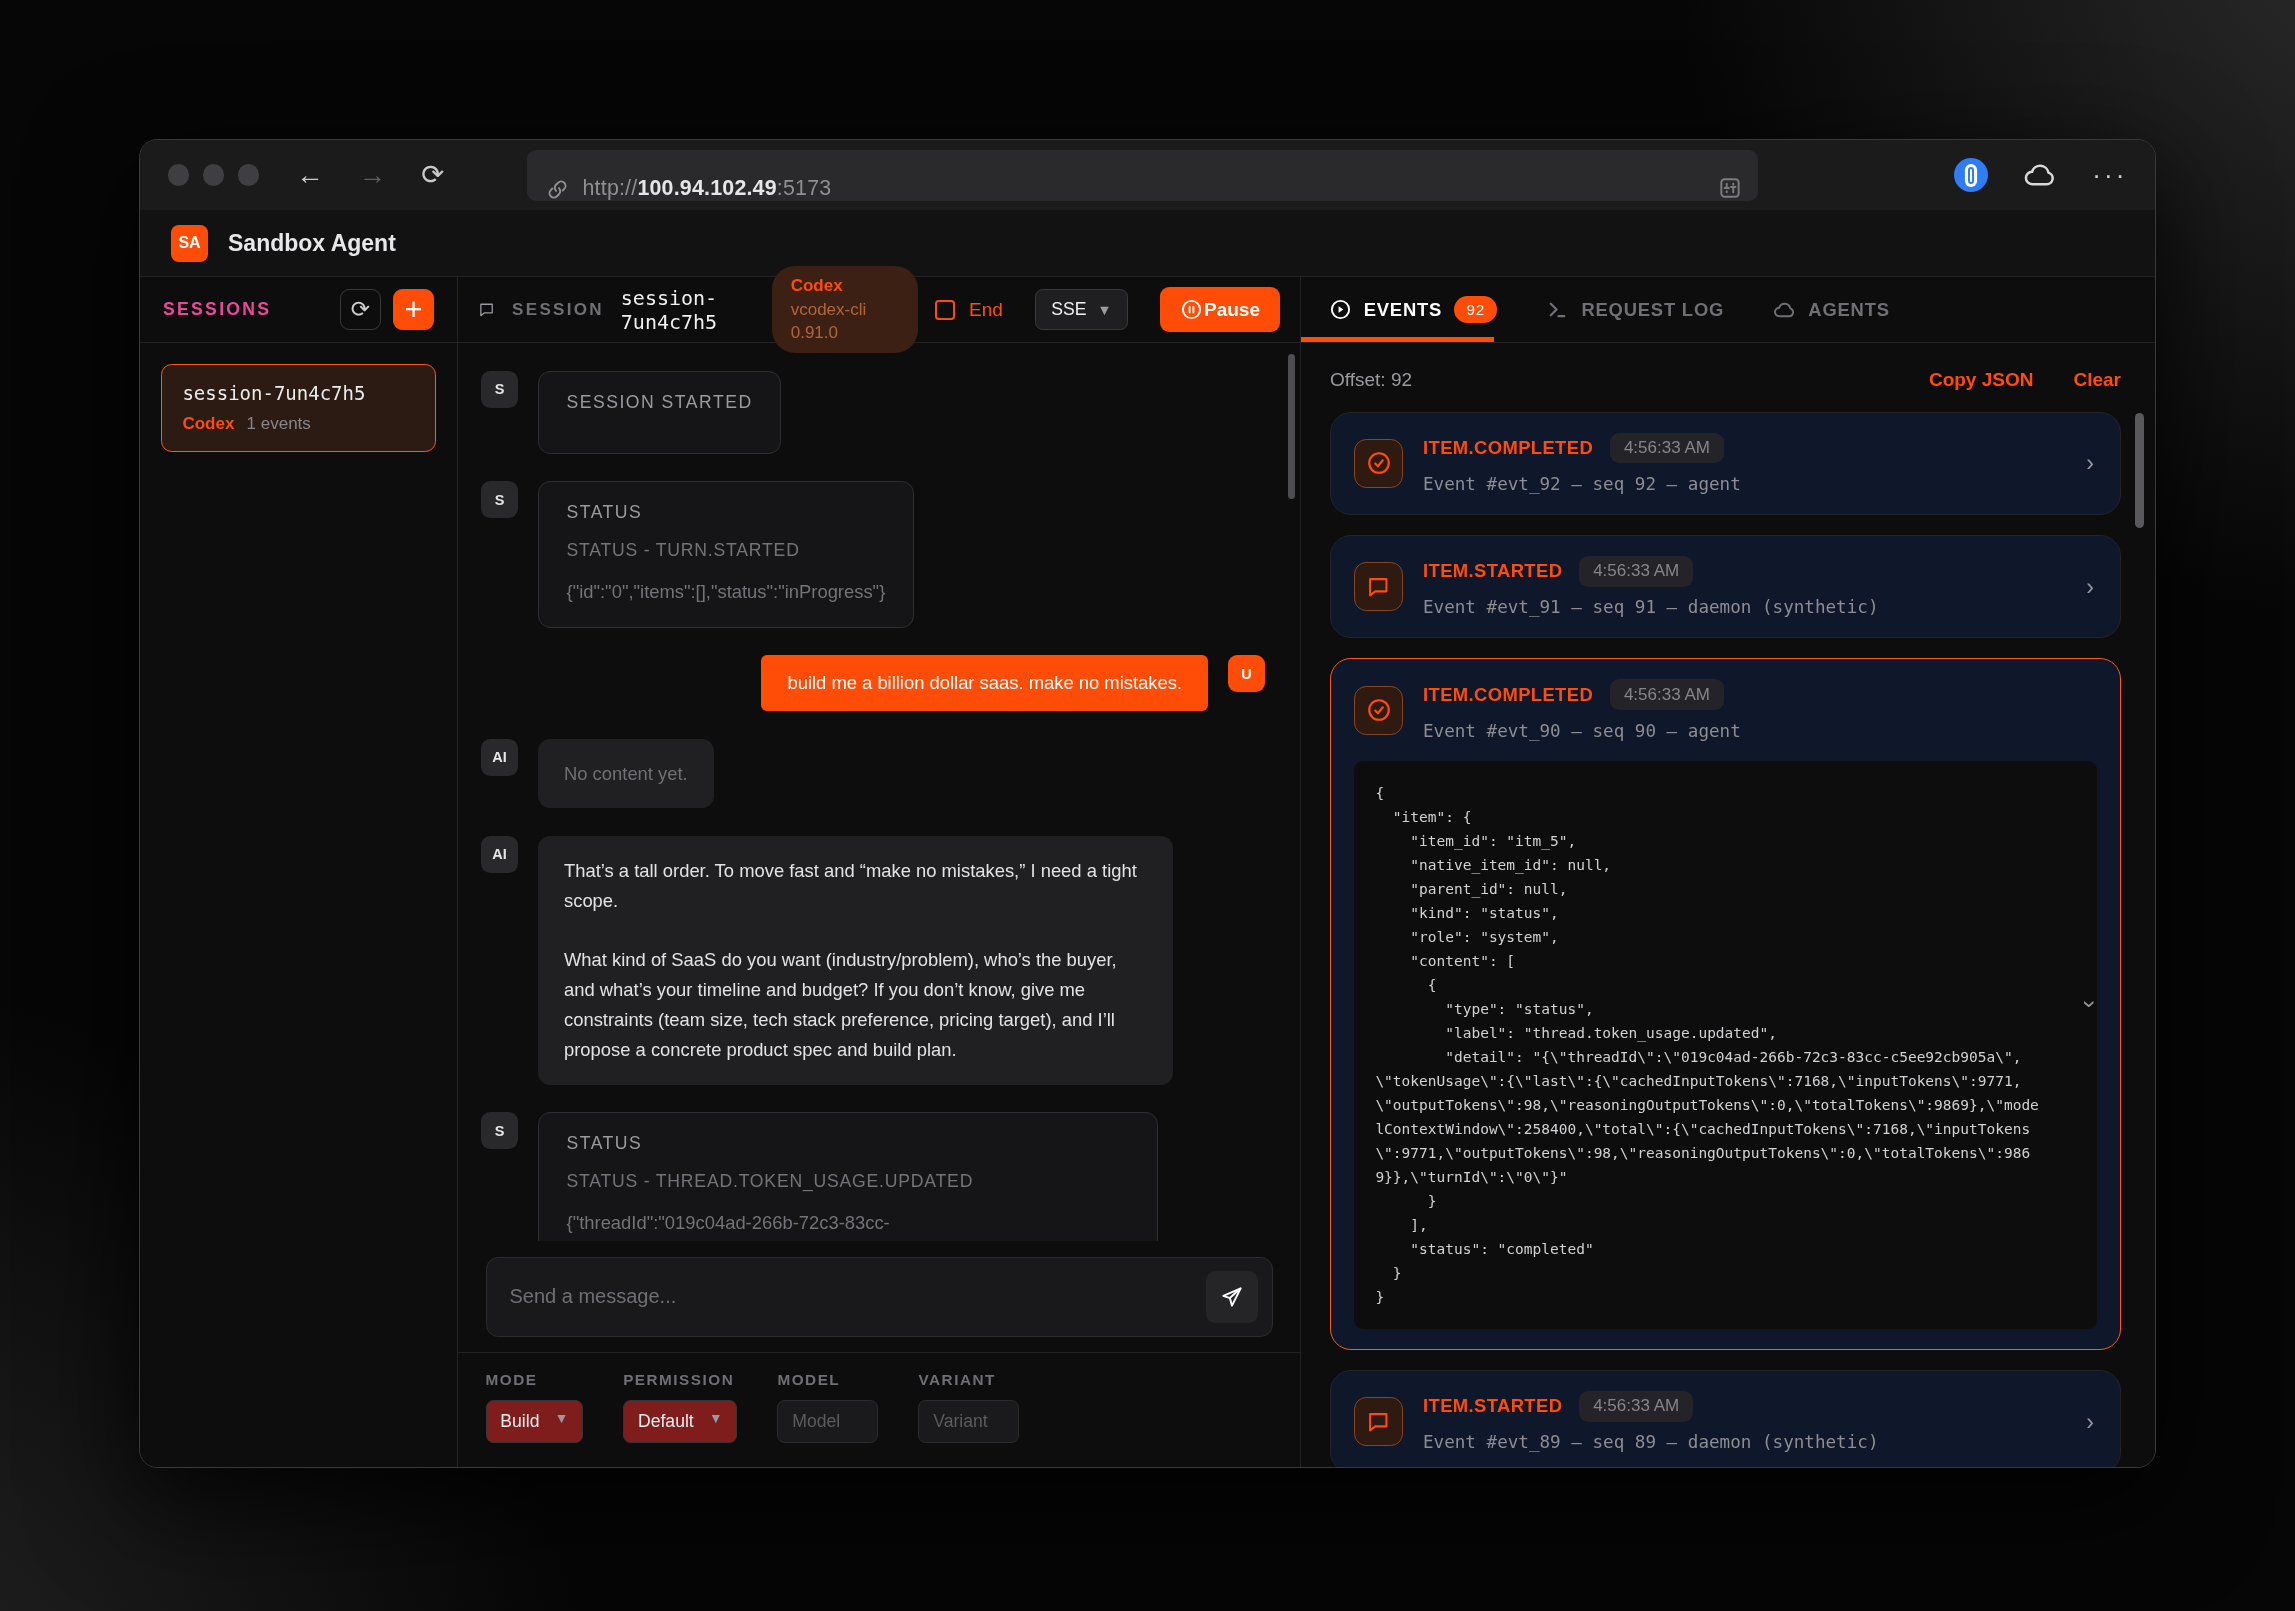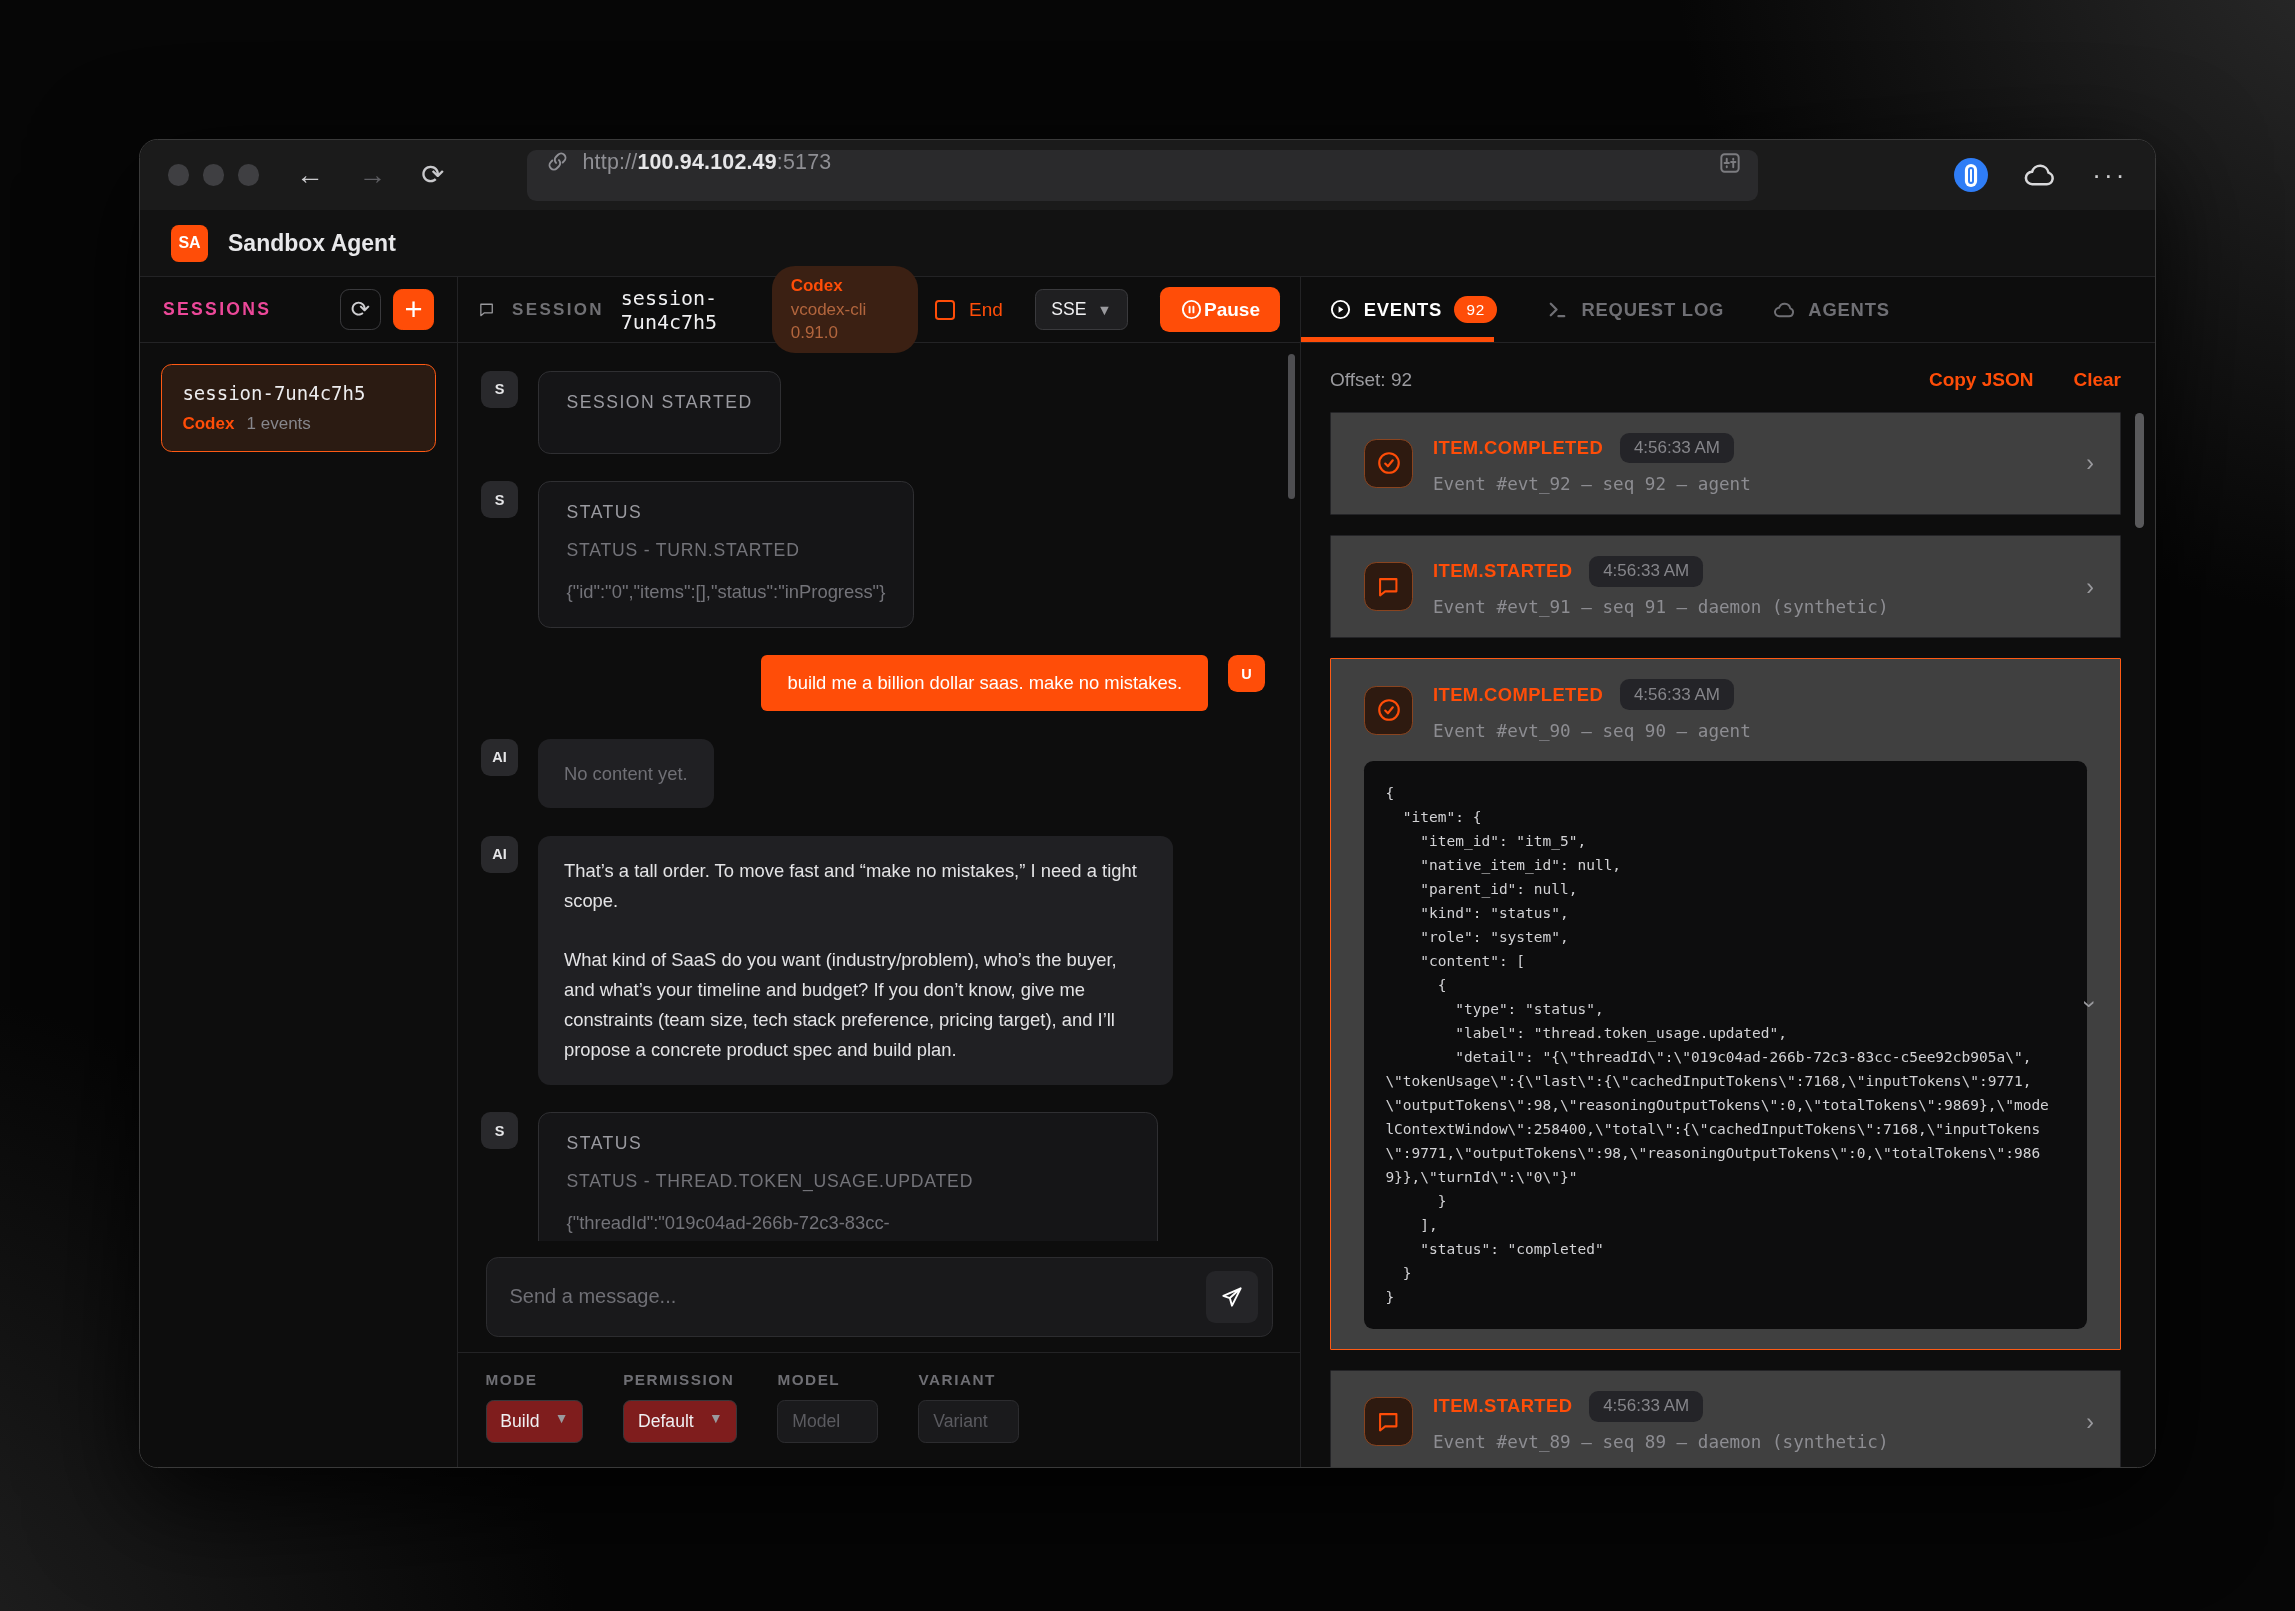--- a/index.html
+++ b/index.html
@@ -24,21 +24,21 @@
 
   
   .chrome { height:70px; flex:0 0 70px; background:#1b1b1b; display:flex; align-items:center; padding:0 27.5px; }
   .lights { display:flex; gap:13.8px; }
   .light { width:21.4px; height:21.4px; border-radius:50%; background:#3f3f42; }
   .navbtns { display:flex; gap:35px; margin-left:37px; align-items:center; }
   .navglyph { font-size:27.5px; color:#c9c9cc; line-height:1; }
   .navglyph.dim { color:#5e5e62; }
   .urlbar {
     margin-left:83px; width:1231px; height:51px; background:#2a2a2c; border-radius:9.2px;
-    display:flex; align-items:flex-start; padding:0 18.4px; position:relative;
+    display:flex; align-items:flex-end; padding:0 18.4px; position:relative;
   }
   .url-text { font-size:21.4px; color:#8f8f94; margin-left:13.8px; letter-spacing:0.2px; }
   .url-text b { color:#e6e6e8; font-weight:700; }
   .urlbar .grid-ic { position:absolute; right:15.3px; }
   .chrome-right { margin-left:auto; display:flex; align-items:center; gap:35px; }
   .onepw { width:34px; height:34px; border-radius:50%; background:#2f7df6; display:flex; align-items:center; justify-content:center; }
   .onepw .slot { width:6.1px; height:17px; border-radius:3.8px; background:#fff; border:2.3px solid #2f7df6; box-shadow:0 0 0 3.1px #fff; }
   .dots { font-size:26px; color:#cfcfd1; letter-spacing:3.1px; }
 
   
@@ -115,21 +115,21 @@
   .tabs { height:66px; flex:0 0 66px; border-bottom:0.8px solid #232325; display:flex; align-items:center; gap:49px; padding:0 27.5px; position:relative; }
   .tab { display:flex; align-items:center; gap:12.2px; font-size:18.4px; font-weight:700; letter-spacing:0.8px; color:#6f6f74; }
   .tab.active { color:#fff; }
   .tab-badge { background:#ff4d08; color:#fff; font-size:15.3px; font-weight:400; border-radius:764px; padding:4.6px 12.2px; }
   .tab-underline { position:absolute; left:0; bottom:0; width:193px; height:5.4px; background:#ff4d08; }
   .events-toolbar { flex:0 0 67px; display:flex; align-items:center; padding:6.1px 34px 0 29px; }
   .offset { color:#9b9b9f; font-size:19px; }
   .toolbar-links { margin-left:auto; display:flex; gap:40px; }
   .tb-link { color:#ff4d08; font-weight:700; font-size:19px; }
   .event-list { flex:1; min-height:0; overflow:hidden; position:relative; padding:1.5px 34px 0 29px; display:flex; flex-direction:column; gap:20px; }
-  .event-card { background:#404040; border:0.8px solid #242427; border-radius:1px; padding:20px 33px; position:relative; flex:0 0 auto; }
+  .event-card { background:#0f172a; border:0.8px solid #242427; border-radius:21px; padding:20px 23px; position:relative; flex:0 0 auto; }
   .event-card.expanded { border-color:#ff5a14; }
   .card-main { display:flex; gap:20px; align-items:center; }
   .evt-icon { width:49px; height:49px; flex:0 0 49px; border-radius:12.2px; background:#2e1a10; border:0.8px solid #8a441f; display:flex; align-items:center; justify-content:center; }
   .card-body { flex:1; min-width:0; }
   .card-top { display:flex; align-items:center; gap:17px; }
   .evt-title { color:#ff4d08; font-weight:700; font-size:18.4px; letter-spacing:0.4px; }
   .evt-time { background:#242428; border-radius:9.2px; padding:5.4px 13.8px; color:#85858a; font-size:17px; }
   .evt-sub { margin-top:10.7px; color:#8d8d92; font-size:17.6px; }
   .chevron { color:#9a9a9e; font-size:23px; position:absolute; right:26px; top:50%; transform:translateY(-50%); }
   .chevron.down { transform:translateY(-50%) rotate(90deg); }

